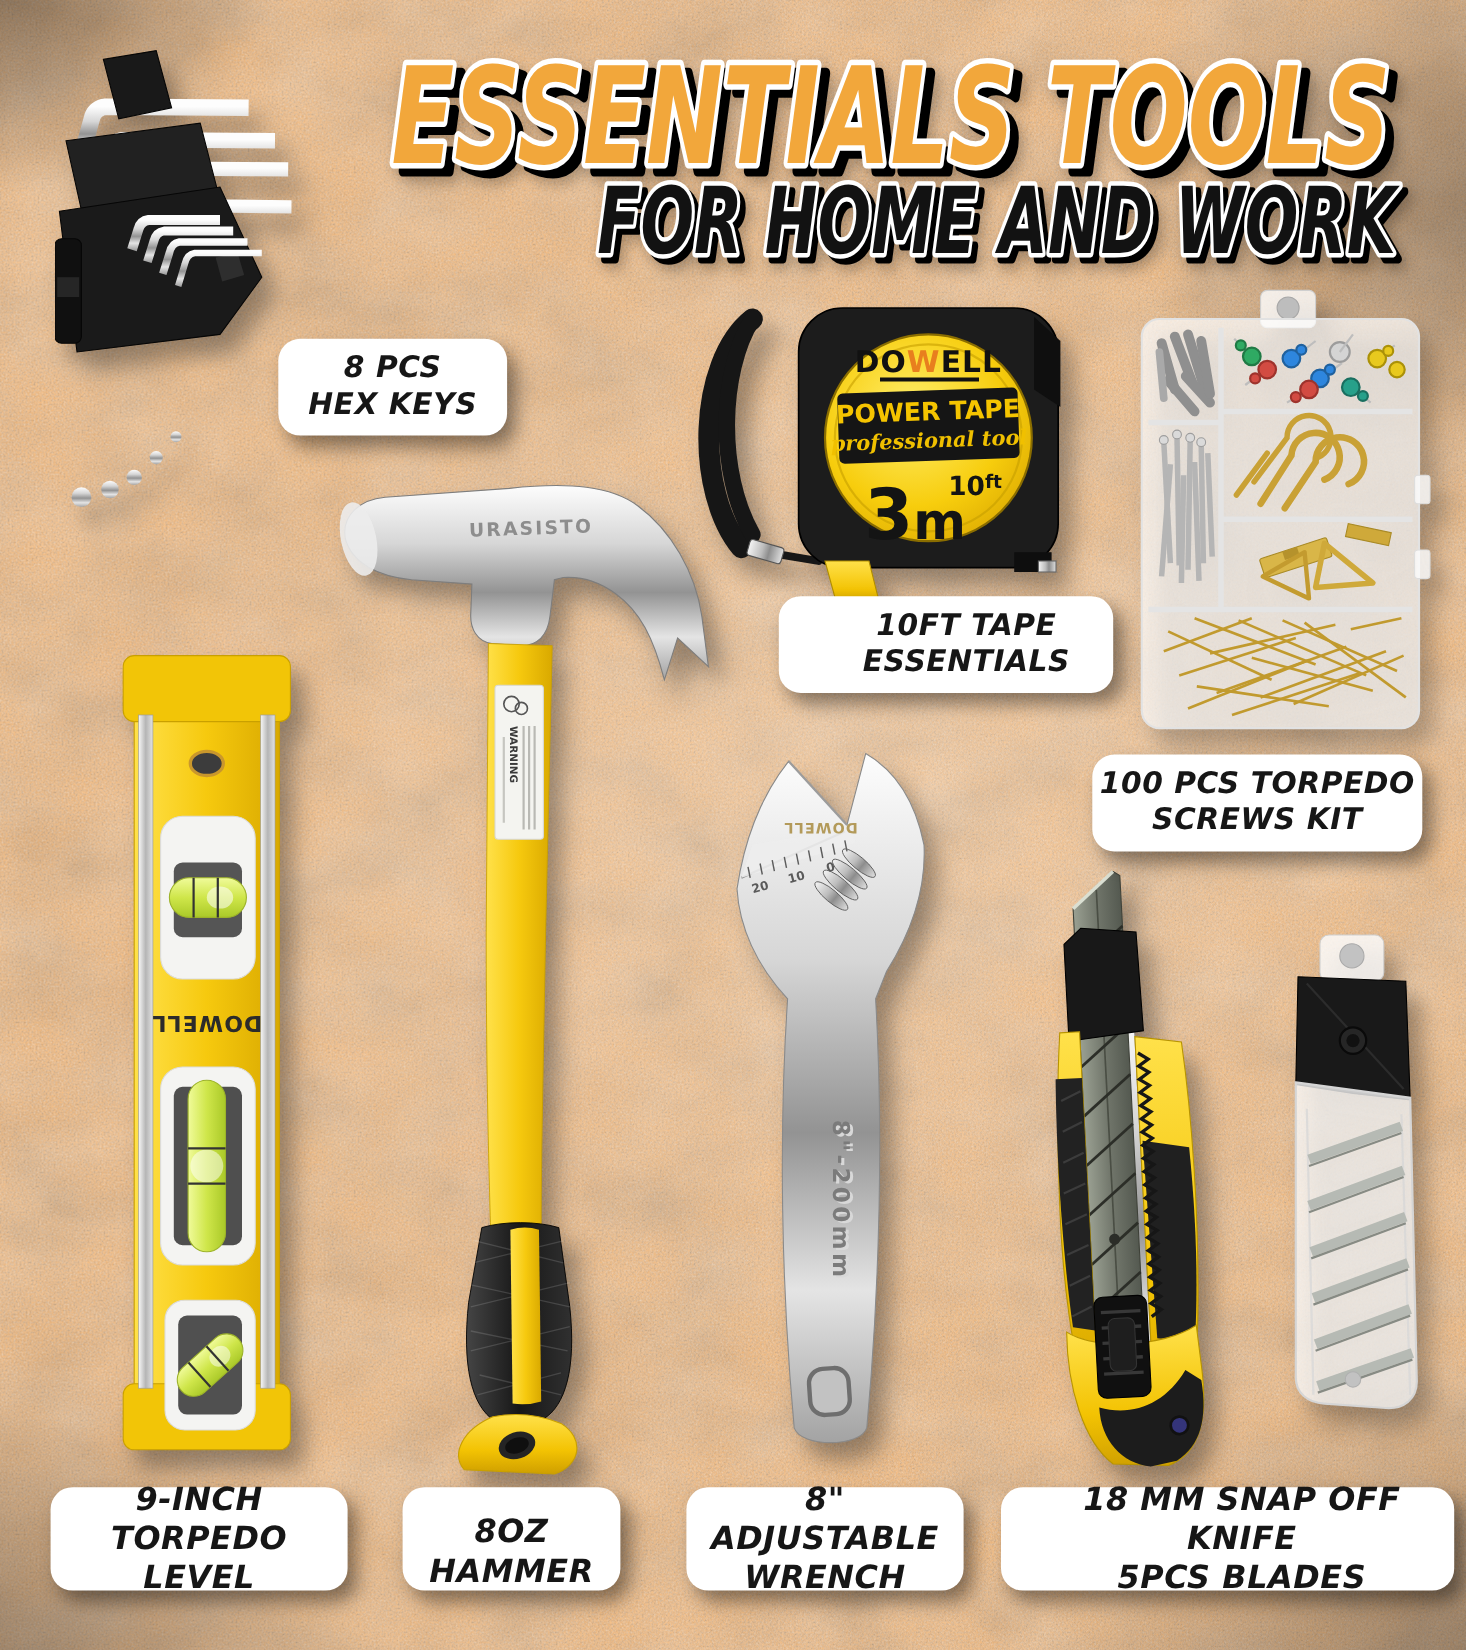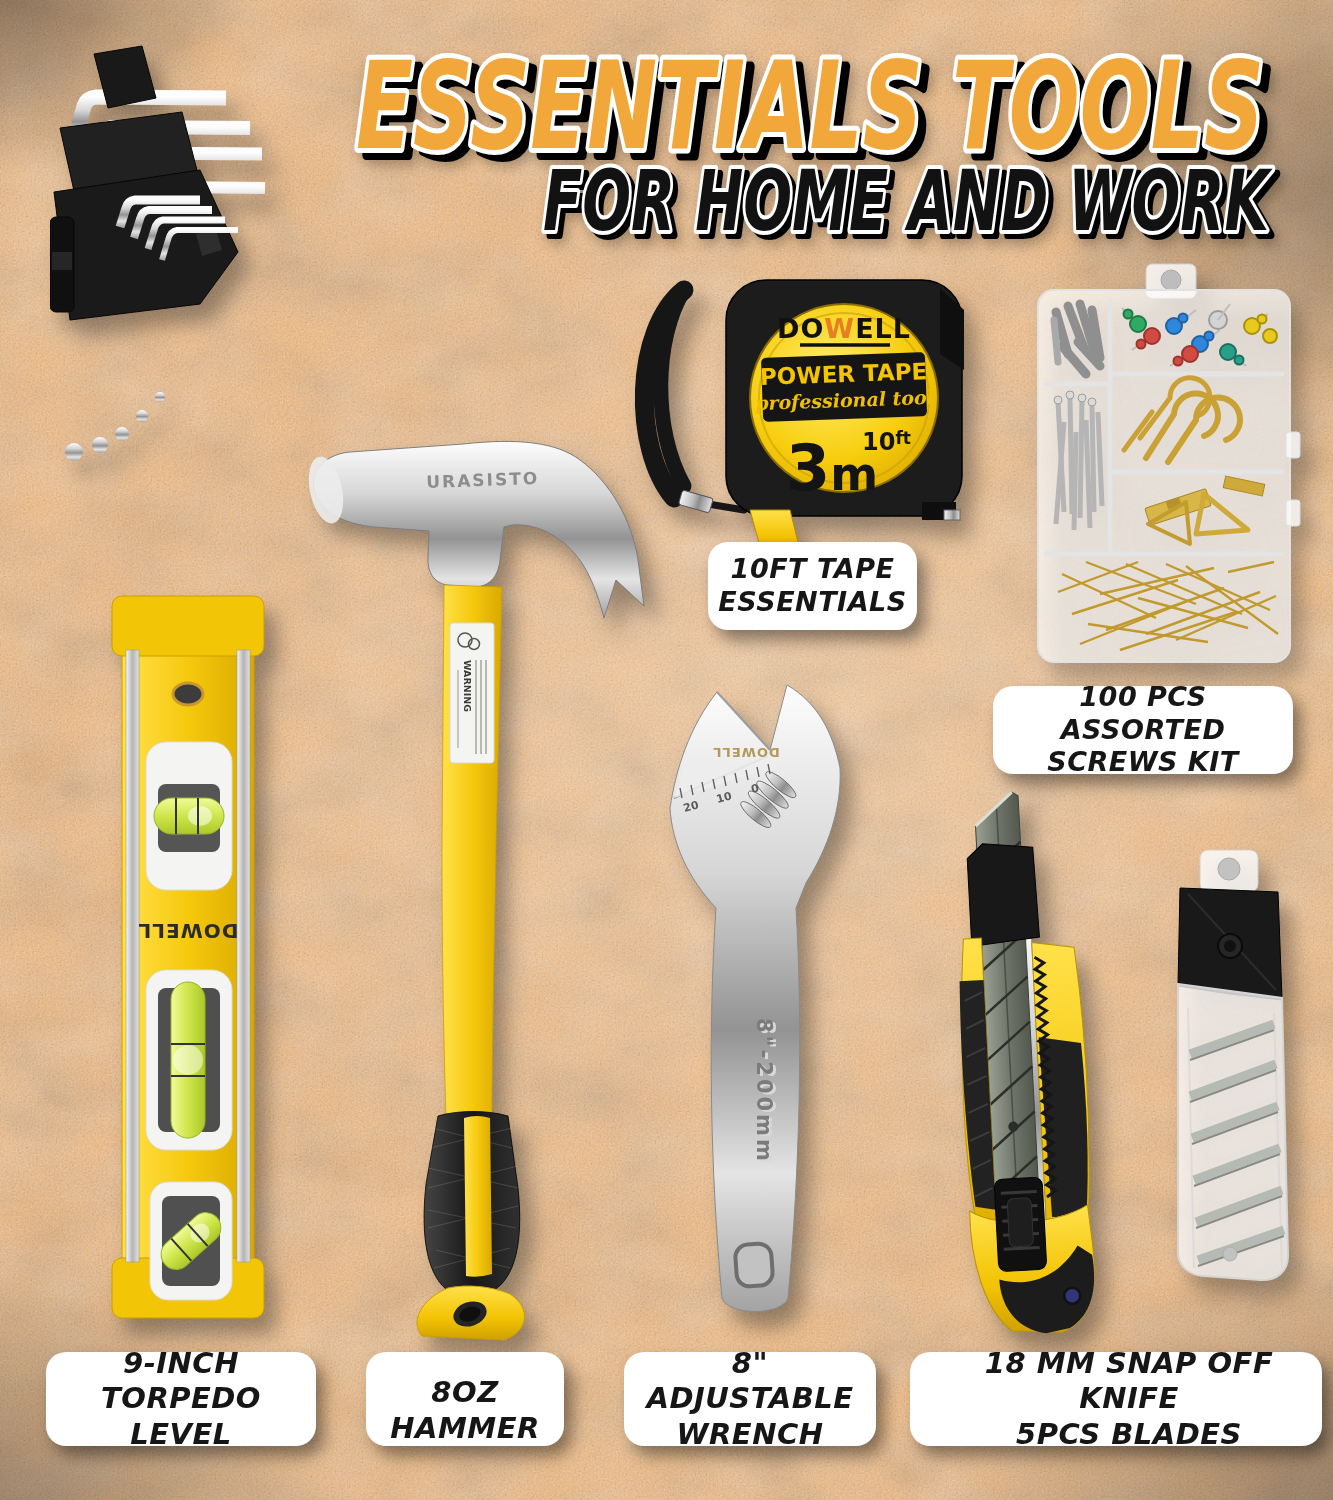--- a/index.html
+++ b/index.html
@@ -453,26 +453,30 @@
           <line x1="32" y1="254" x2="118" y2="222"></line>
         <line x1="34" y1="296" x2="120" y2="264"></line>
           <line x1="36" y1="338" x2="122" y2="306"></line>
         <line x1="38" y1="380" x2="124" y2="348"></line>
           <line x1="40" y1="418" x2="126" y2="388"></line>
       </g>
     </g>
     <circle cx="72" cy="406" r="7" fill="#c2c2c2" stroke="#b0b0b0"></circle>
   </svg>
 
-  <div class="callout" style="left:708px;top:542px;width:209px;height:88px;font-size:27px;">
+  <div class="callout" style="left:253px;top:308px;width:208px;height:88px;font-size:27px;">
+    <div>8 PCS</div>
+    <div>HEX KEYS</div>
+  </div>
+  <div class="callout" style="left:708px;top:542px;width:267px;height:88px;font-size:27px;padding-left:37px;">
     <div>10FT TAPE</div>
     <div>ESSENTIALS</div>
   </div>
   <div class="callout" style="left:993px;top:686px;width:300px;height:88px;font-size:27px;">
-    <div>100 PCS ASSORTED</div>
+    <div>100 PCS TORPEDO</div>
     <div>SCREWS KIT</div>
   </div>
   <div class="callout" style="left:46px;top:1352px;width:270px;height:94px;font-size:29px;">
     <div>9-INCH</div>
     <div>TORPEDO LEVEL</div>
   </div>
   <div class="callout" style="left:366px;top:1352px;width:198px;height:94px;font-size:29px;justify-content:flex-end;">
     <div>8OZ</div>
     <div>HAMMER</div>
   </div>

